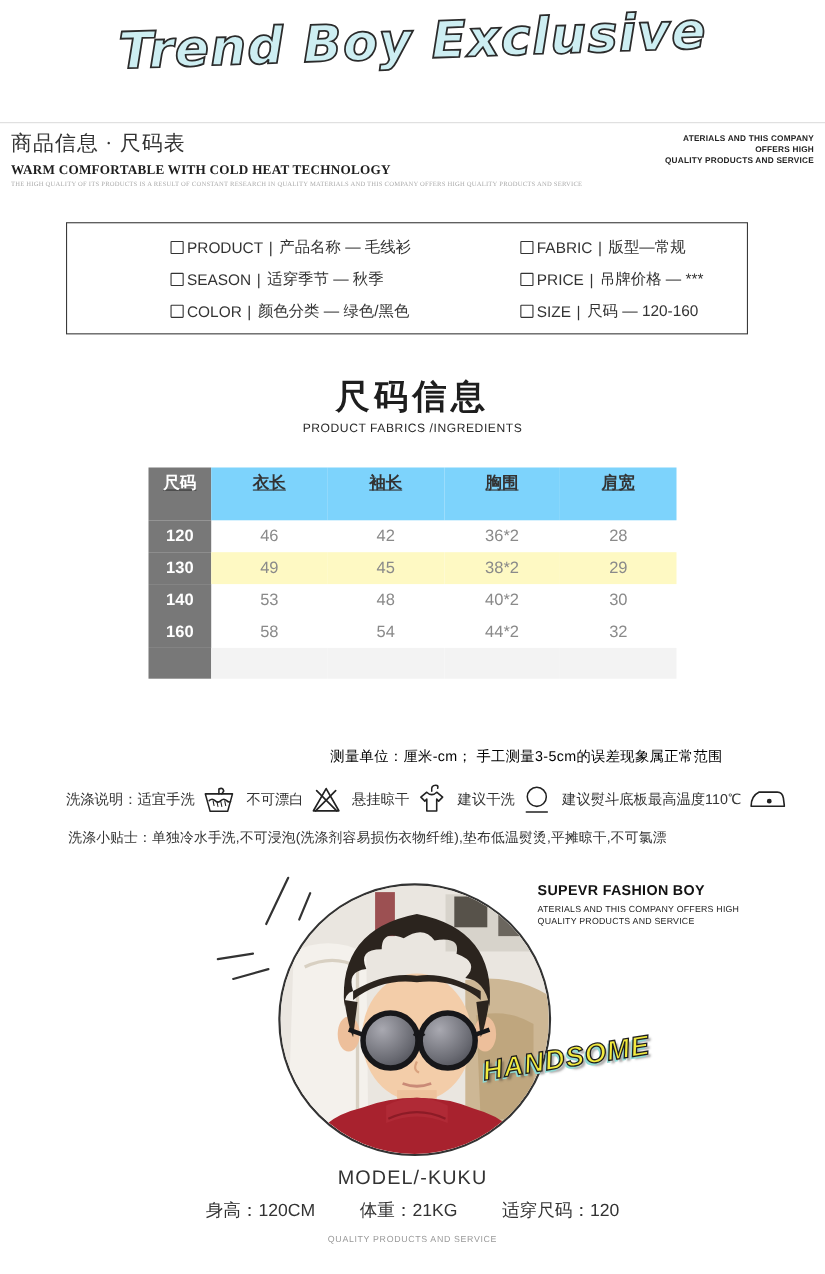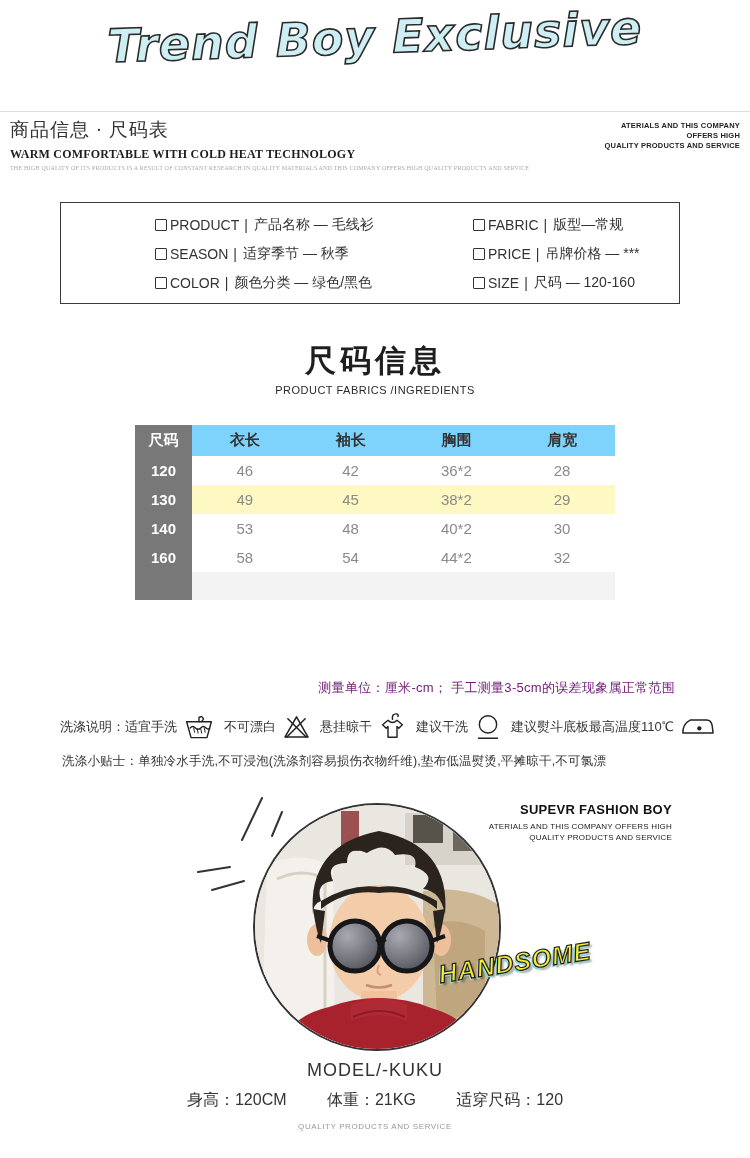--- a/index.html
+++ b/index.html
@@ -33,45 +33,45 @@
 
   
   .sec-title{top:340px;left:0;width:750px;text-align:center;font-size:31px;font-weight:bold;
     color:#1e1e1e;letter-spacing:4px;}
   .sec-sub{top:384px;left:0;width:750px;text-align:center;font-size:11px;font-weight:normal;
     color:#2a2a2a;letter-spacing:0.5px;}
 
   
   .size-table{top:425px;left:135px;width:480px;font-size:15px;}
   .st-row{display:flex;}
-  .st-row.head{height:31px;line-height:30px;font-weight:bold;color:#333;}
+  .st-row.head{height:48px;line-height:30px;font-weight:bold;color:#333;text-decoration:underline;}
   .st-row.data{height:29px;line-height:29px;color:#8a8a8a;}
   .st-row.tail{height:28px;}
   .st-c0{width:57px;background:#787878;color:#fff;font-weight:bold;text-align:center;flex:0 0 auto;}
   .st-c{flex:1;text-align:center;}
   .head .st-c{background:#7dd3fc;}
   .data.alt .st-c{background:#fef9c3;}
   .tail .st-c{background:#f3f3f3;}
 
-  .measure-note{top:679px;right:75px;font-size:13px;color:#701a75;letter-spacing:0.3px;}
+  .measure-note{top:679px;right:93px;font-size:13px;color:#000000;letter-spacing:0.3px;}
 
   
   .wash{top:712px;left:60px;display:flex;align-items:center;font-size:13px;color:#333;white-space:nowrap;}
   .wash-icon{margin:0 10px 0 7px;display:inline-flex;}
   .wash-icon svg{stroke:#222;fill:none;stroke-width:1.6;stroke-linecap:round;stroke-linejoin:round;}
   .tips{top:753px;left:62px;font-size:12.5px;color:#333;letter-spacing:0.2px;}
 
   
   .photo-circle{top:803px;left:253px;width:244px;height:244px;border-radius:50%;
     border:2px solid #333;overflow:hidden;background:#eae6e0;}
   .sparkles{top:788px;left:190px;width:110px;height:110px;}
   .handsome{top:948px;left:438px;transform:rotate(-9deg);font-size:25px;font-weight:bold;
     font-style:italic;color:#f2ea3e;-webkit-text-stroke:1.2px #1e1e1e;letter-spacing:1px;
     text-shadow:-2px 2px 0 #8fd9d4,2px 3px 2px rgba(40,40,40,0.4);}
-  .brand{top:802px;right:78px;text-align:right;}
+  .brand{top:802px;right:78px;}
   .brand-title{font-size:13px;font-weight:bold;color:#111;letter-spacing:0.3px;}
   .brand-sub{font-size:8px;color:#222;line-height:11px;margin-top:4px;letter-spacing:0.2px;}
 
   
   .model-name{top:1060px;left:0;width:750px;text-align:center;font-size:18px;color:#333;letter-spacing:1px;}
   .model-stats{top:1090px;left:0;width:750px;text-align:center;font-size:16px;color:#333;}
   .model-stats span{margin:0 18px;}
   .footer-note{top:1122px;left:0;width:750px;text-align:center;font-size:8px;color:#999;letter-spacing:0.6px;}
 </style>
 </head>

